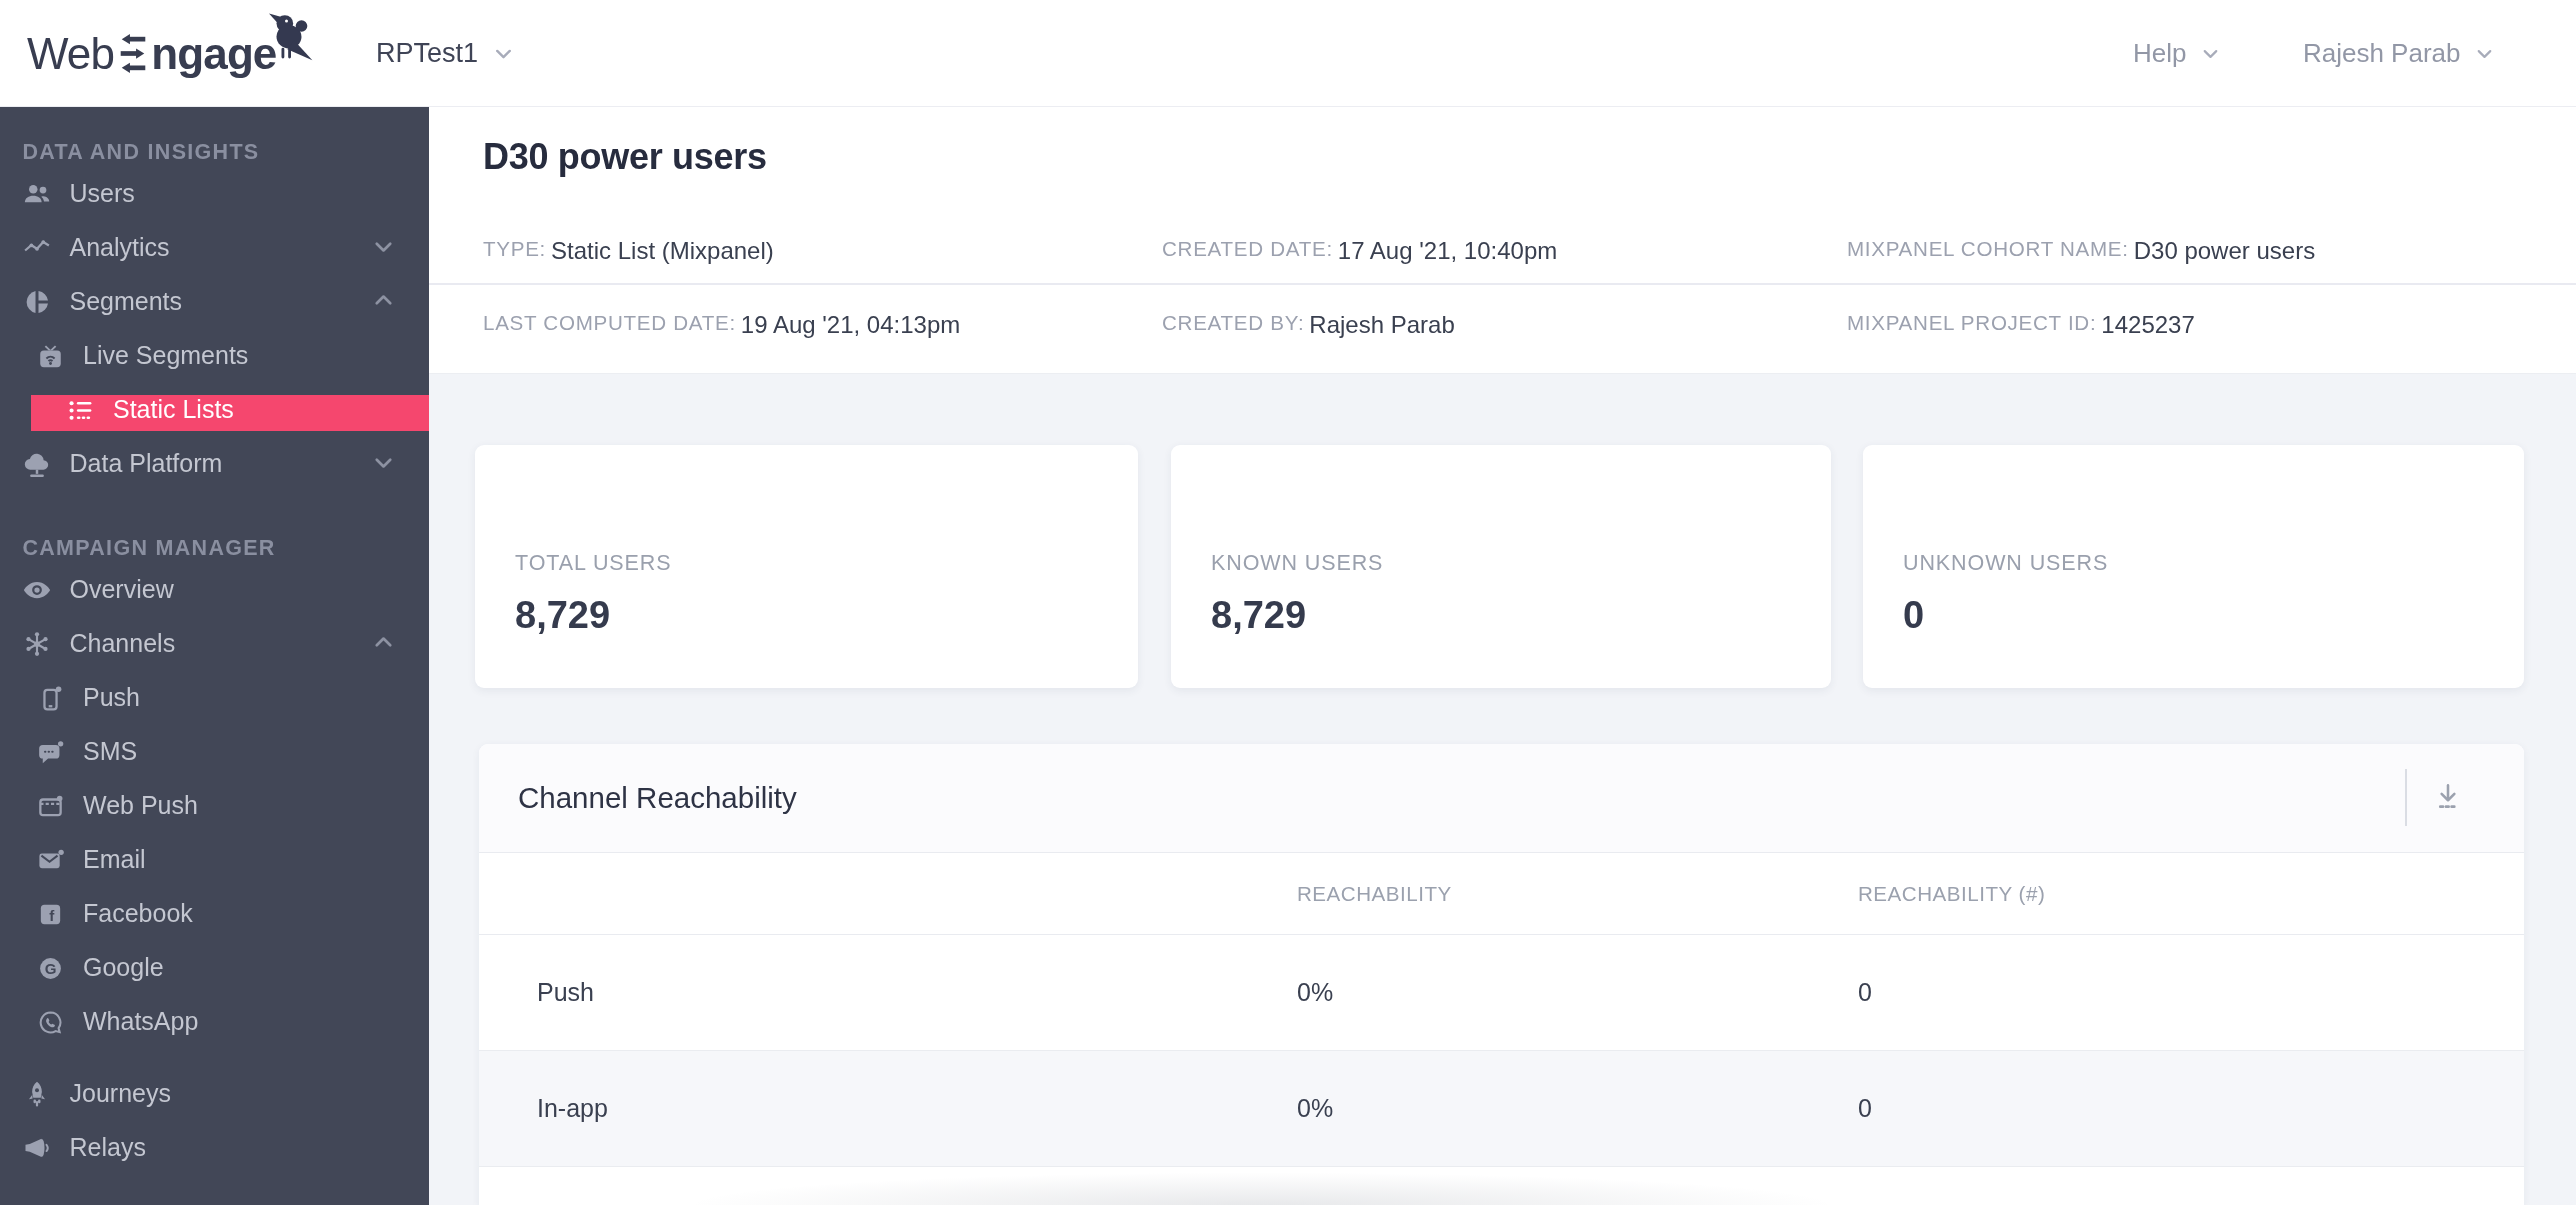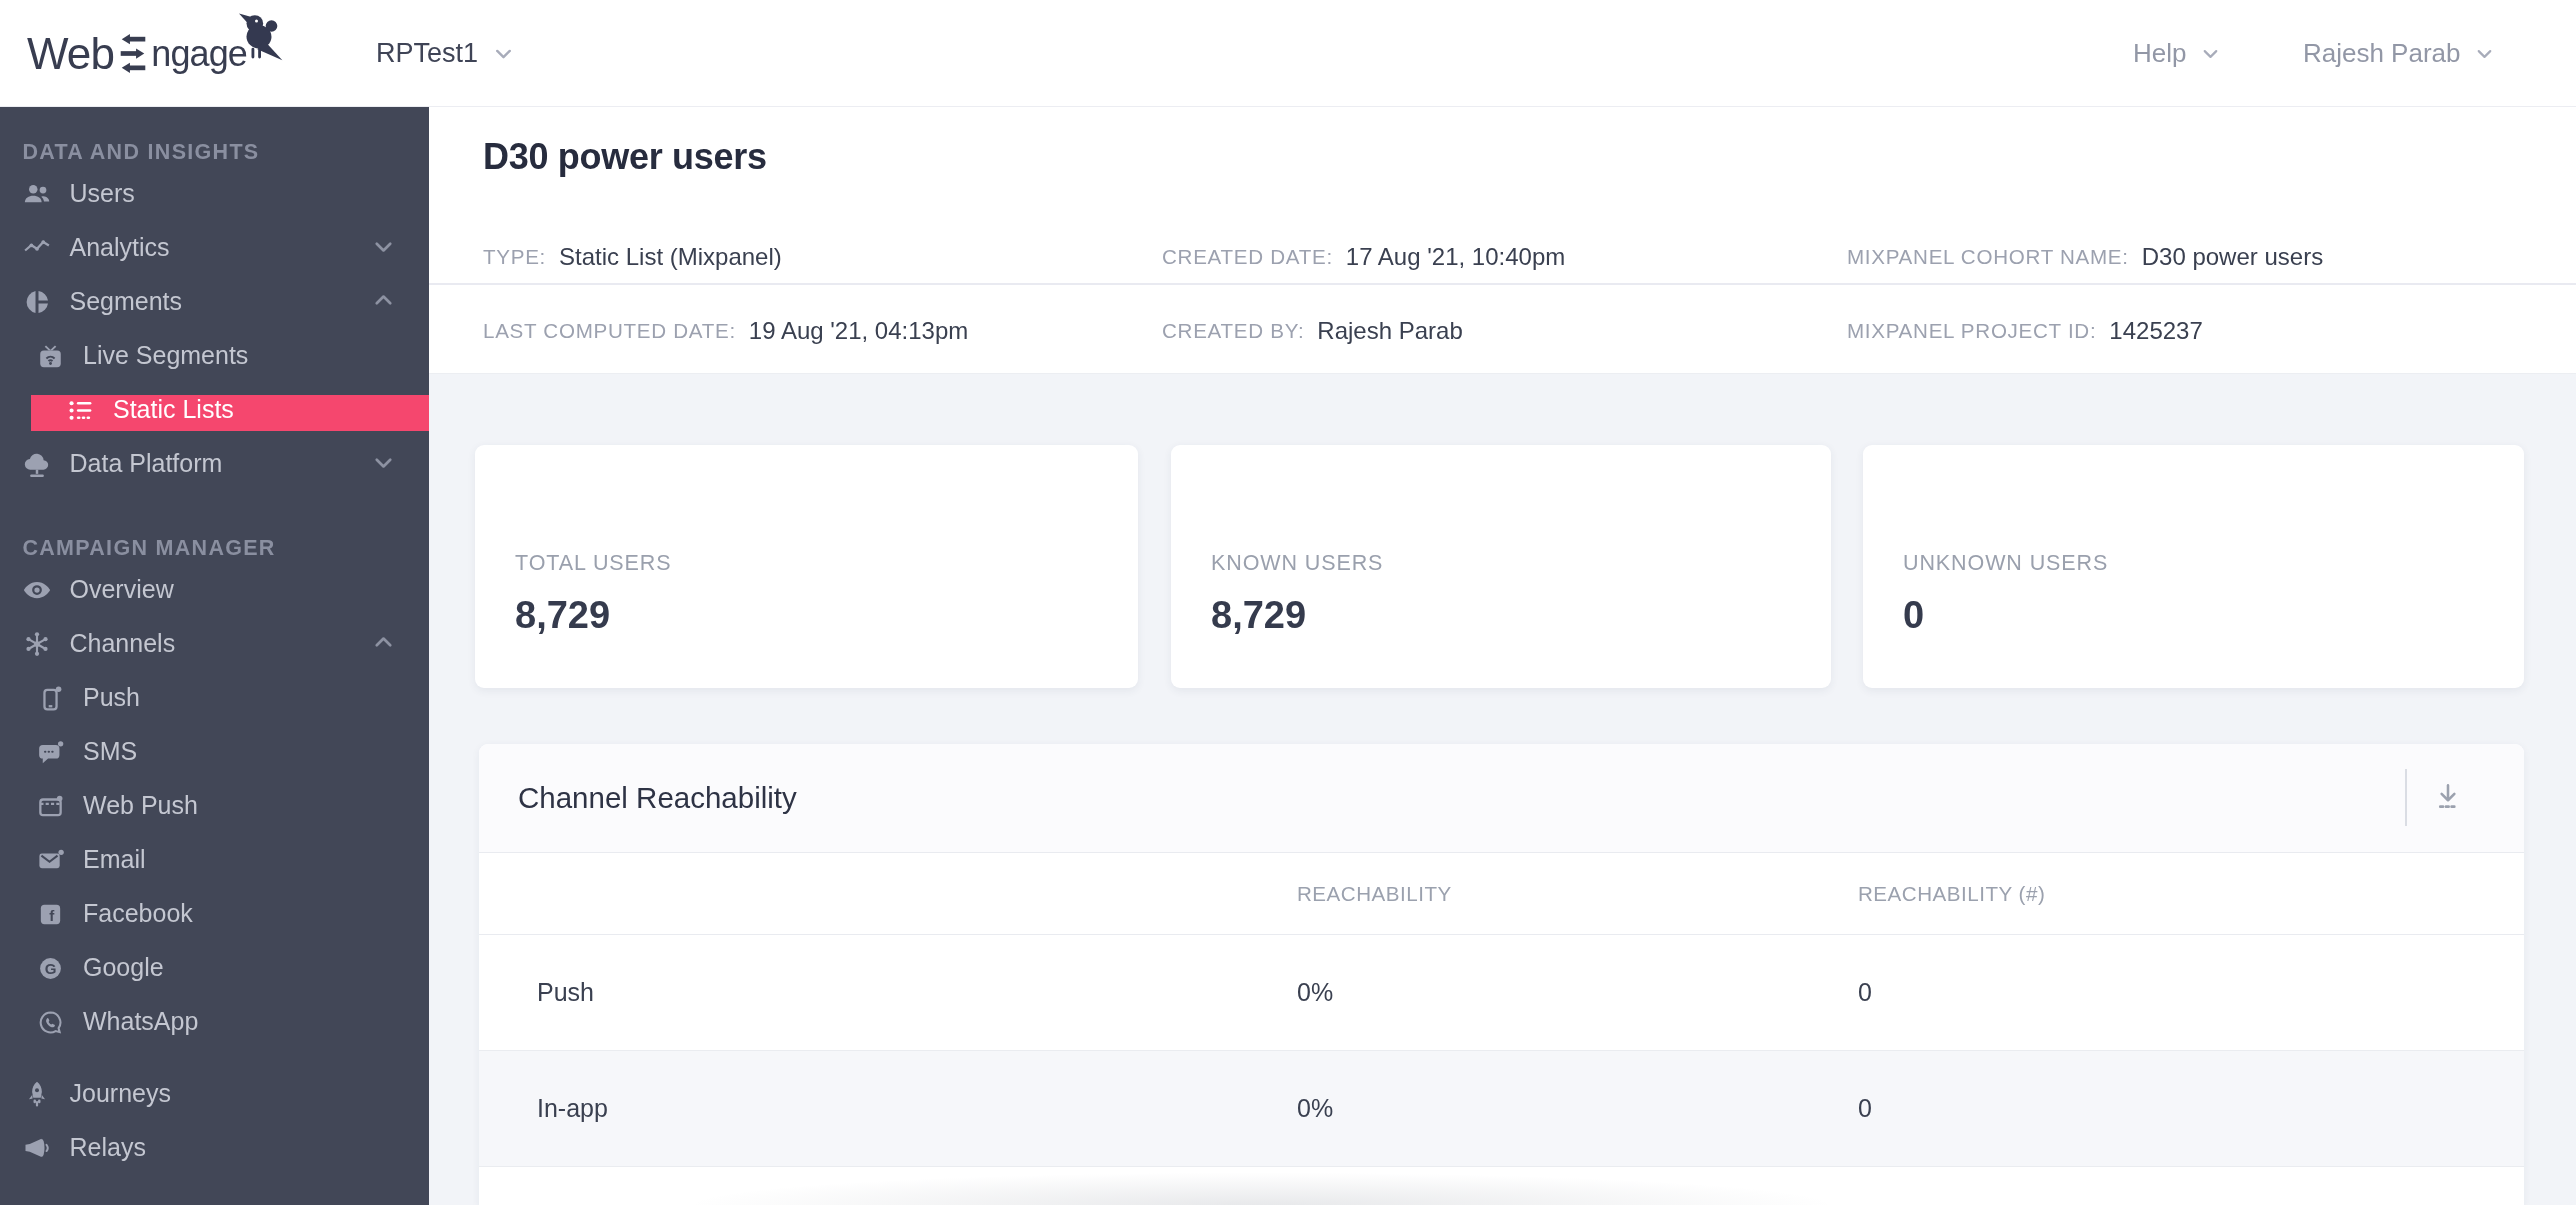--- a/index.html
+++ b/index.html
@@ -16,21 +16,21 @@
   .topbar {
     position:absolute; top:0; left:0; width:2576px; height:107px;
     background:#FFFFFF; border-bottom:1.8px solid #ECEDF2; z-index:30;
   }
   .logo {
     position:absolute; left:27px; top:19.7px; height:68px;
     display:flex; align-items:center; color:#383D50; cursor:pointer;
   }
   .lg-web  { font-size:44px; font-weight:400; letter-spacing:-0.9px; }
   .lg-arrows { display:flex; align-items:center; margin:0 2.7px; }
-  .lg-ngage { font-size:36px; font-weight:400; letter-spacing:-0.9px; }
+  .lg-ngage { font-size:44px; font-weight:700; letter-spacing:-0.9px; }
   .lg-bird { position:relative; width:50px; height:57px; margin-left:-12.5px; margin-top:-30px; }
   .project {
     position:absolute; left:376px; top:0; height:106px;
     display:flex; align-items:center; gap:12.5px;
     font-size:27px; color:#3F4456; cursor:pointer;
   }
   .topbar-right {
     position:absolute; right:80px; top:0; height:106px;
     display:flex; align-items:center; gap:81px;
   }
@@ -70,21 +70,21 @@
     position:absolute; top:0; left:0; right:0; height:267px;
     background:#FFFFFF; border-bottom:0.9px solid #ECEEF2;
   }
   .page-title {
     position:absolute; left:54px; top:29px; margin:0;
     font-size:36px; font-weight:700; color:#272C3E; letter-spacing:-0.3px;
   }
   .meta-row { position:absolute; left:0; right:0; height:39px; }
   .meta-row.r1 { top:130px; }
   .meta-row.r2 { top:204px; }
-  .meta-item { position:absolute; display:flex; align-items:center; gap:13px; height:39px; white-space:nowrap; }
+  .meta-item { position:absolute; display:flex; align-items:flex-start; gap:5px; height:39px; white-space:nowrap; }
   .meta-item.c1 { left:54px; } .meta-item.c2 { left:733px; } .meta-item.c3 { left:1418px; }
   .m-label { font-size:20.6px; letter-spacing:0.7px; color:#9CA1AF; }
   .m-value { font-size:24px; color:#3A4050; }
   .meta-divider { position:absolute; top:176px; left:0; right:0; height:1.8px; background:#E9EAF1; }
 
   
   .cards { position:absolute; top:338px; left:0; right:0; height:243px; }
   .card {
     position:absolute; top:0; height:243px; background:#FFFFFF;
     border-radius:9px; box-shadow:0 2.7px 9px rgba(40,50,80,0.07);

